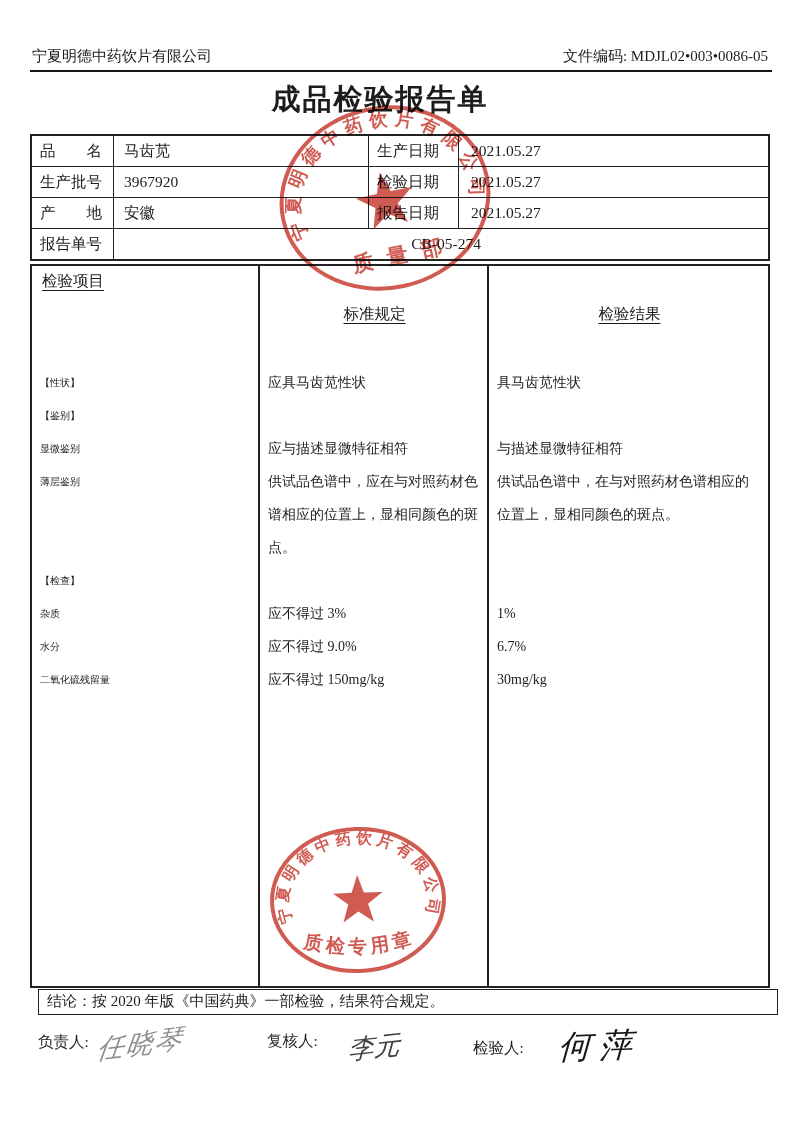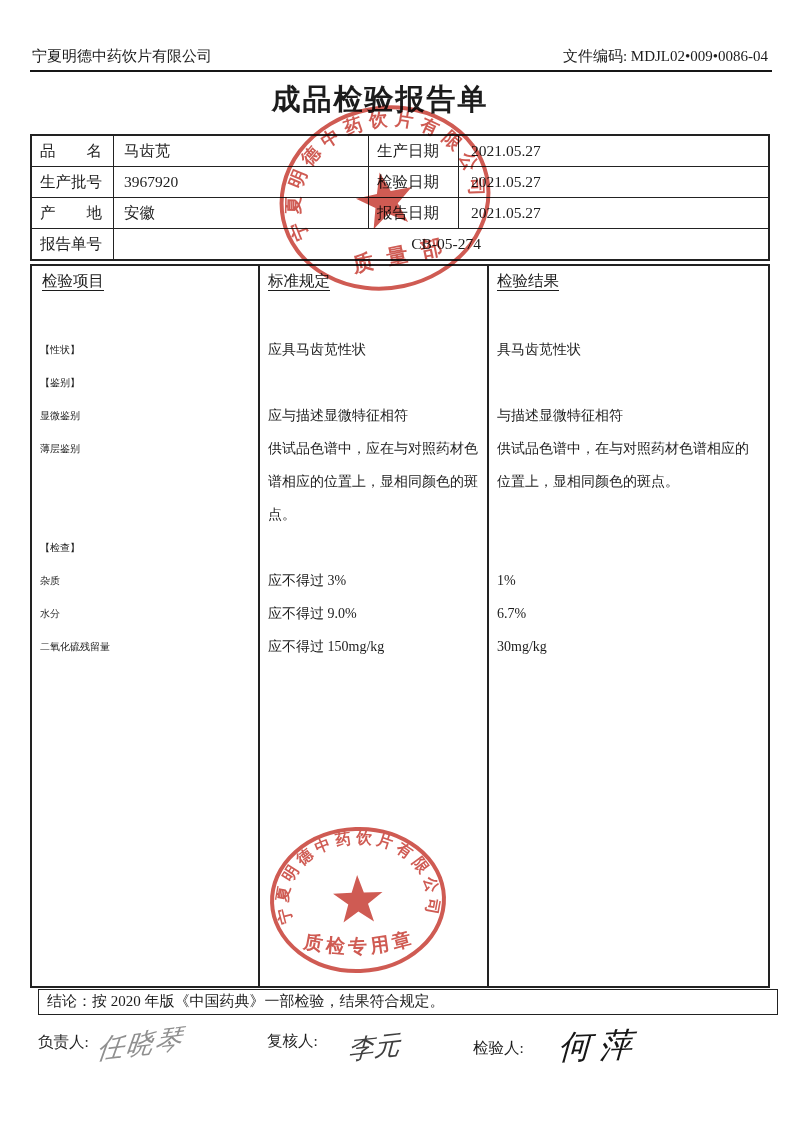--- a/index.html
+++ b/index.html
@@ -27,21 +27,21 @@
   .main-table{position:absolute;left:30px;top:264px;width:740px;height:724px;box-sizing:border-box;border:2px solid #222;}
   .vline{position:absolute;top:0;bottom:0;width:0;border-left:2px solid #222;}
   .vline1{left:226px;}
   .vline2{left:455px;}
   .main-grid{position:relative;display:grid;grid-template-columns:226px 229px 281px;width:100%;}
   .m-cell{box-sizing:border-box;min-height:33px;line-height:33px;font-size:14px;padding-left:10px;padding-right:6px;}
   .m-item{padding-left:8px;font-size:10px;}
   .m-head{min-height:41px;line-height:30px;font-size:15.5px;}
   .m-head span{text-decoration:underline;text-underline-offset:4px;}
   .m-head-1{padding-left:10px;text-align:left;}
-  .m-head-c{text-align:left;}
+  .m-head-c{text-align:center;margin-top:33px;}
   .m-spacer{grid-column:1 / -1;height:26px;}
   .m-wrap{white-space:normal;word-break:break-all;}
 
   
   .conclusion{position:absolute;left:38px;top:989px;width:740px;height:26px;box-sizing:border-box;border:1.5px solid #222;font-size:15px;line-height:22px;padding:0 8px;white-space:nowrap;overflow:hidden;}
 
   
   .sig-row{position:absolute;left:30px;top:1020px;width:740px;height:64px;font-size:15.5px;}
   .sig-block{position:absolute;top:0;white-space:nowrap;}
   .sb1{left:8px;} .sb2{left:237px;} .sb3{left:443px;}
@@ -58,21 +58,21 @@
 </style>
 </head>
 <body>
 
 <div class="page">
 
   <div class="doc-header">
     <span>宁夏明德中药饮片有限公司</span>
     <span>
       <span>文件编码:</span>
-      <span>MDJL02•009•0086-04</span>
+      <span>MDJL02•003•0086-05</span>
     </span>
   </div>
   <div class="header-rule"></div>
 
   <h1 class="title">成品检验报告单</h1>
 
   <div class="info-table">
     <div class="info-row">
       <div class="cell c-label">品　　名</div>
       <div class="cell c-value">马齿苋</div>

